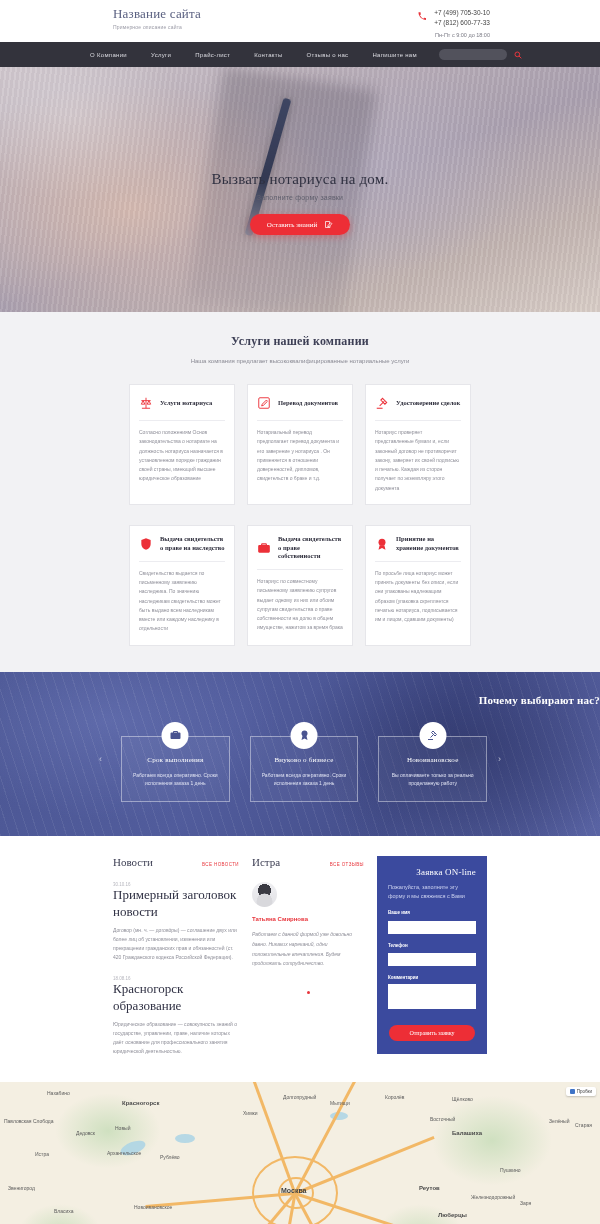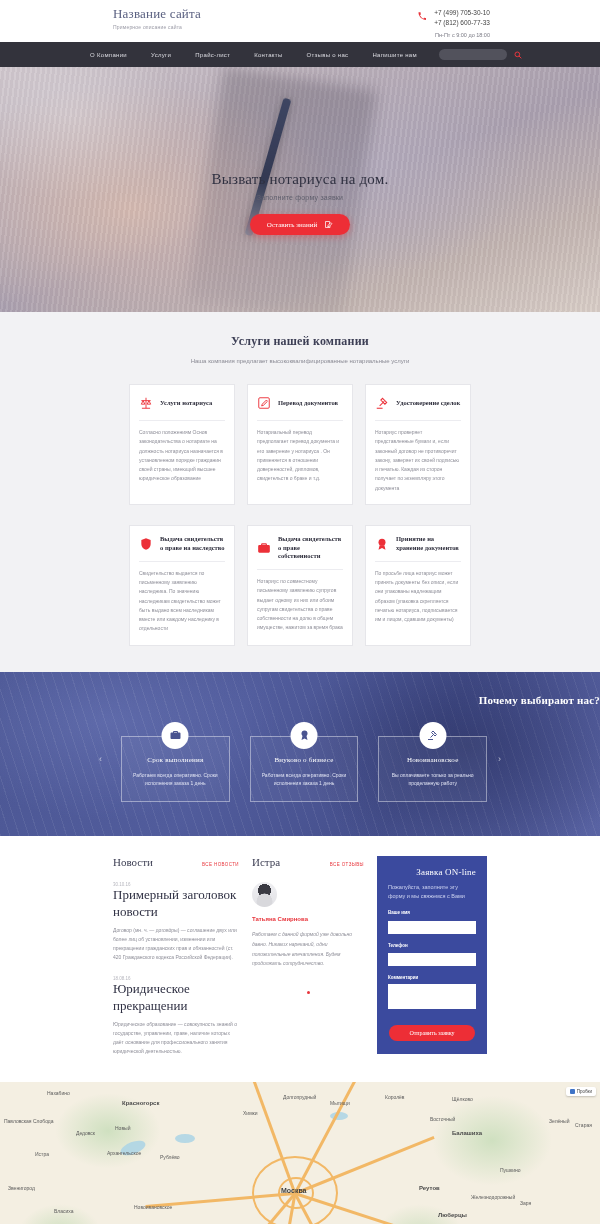--- a/index.html
+++ b/index.html
@@ -429,21 +429,21 @@
         <span class="col-title">Новости</span>
         <a class="col-link">все новости</a>
       </div>
       <div class="news-item">
         <div class="news-date">30.10.16</div>
         <div class="news-title">Примерный заголовок новости</div>
         <p class="news-text">Договор (мн. ч. — догово́ры) — соглашение двух или более лиц об установлении, изменении или прекращении гражданских прав и обязанностей (ст. 420 Гражданского кодекса Российской Федерации).</p>
       </div>
       <div class="news-item">
         <div class="news-date">18.08.16</div>
-        <div class="news-title">Юридическое прекращении</div>
+        <div class="news-title">Красногорск образование</div>
         <p class="news-text">Юридическое образование — совокупность знаний о государстве, управлении, праве, наличие которых даёт основание для профессионального занятия юридической деятельностью.</p>
       </div>
     </div>
 
     <div class="col-rev">
       <div class="col-head">
         <span class="col-title">Истра</span>
         <a class="col-link">все отзывы</a>
       </div>
       <div class="avatar"></div>

